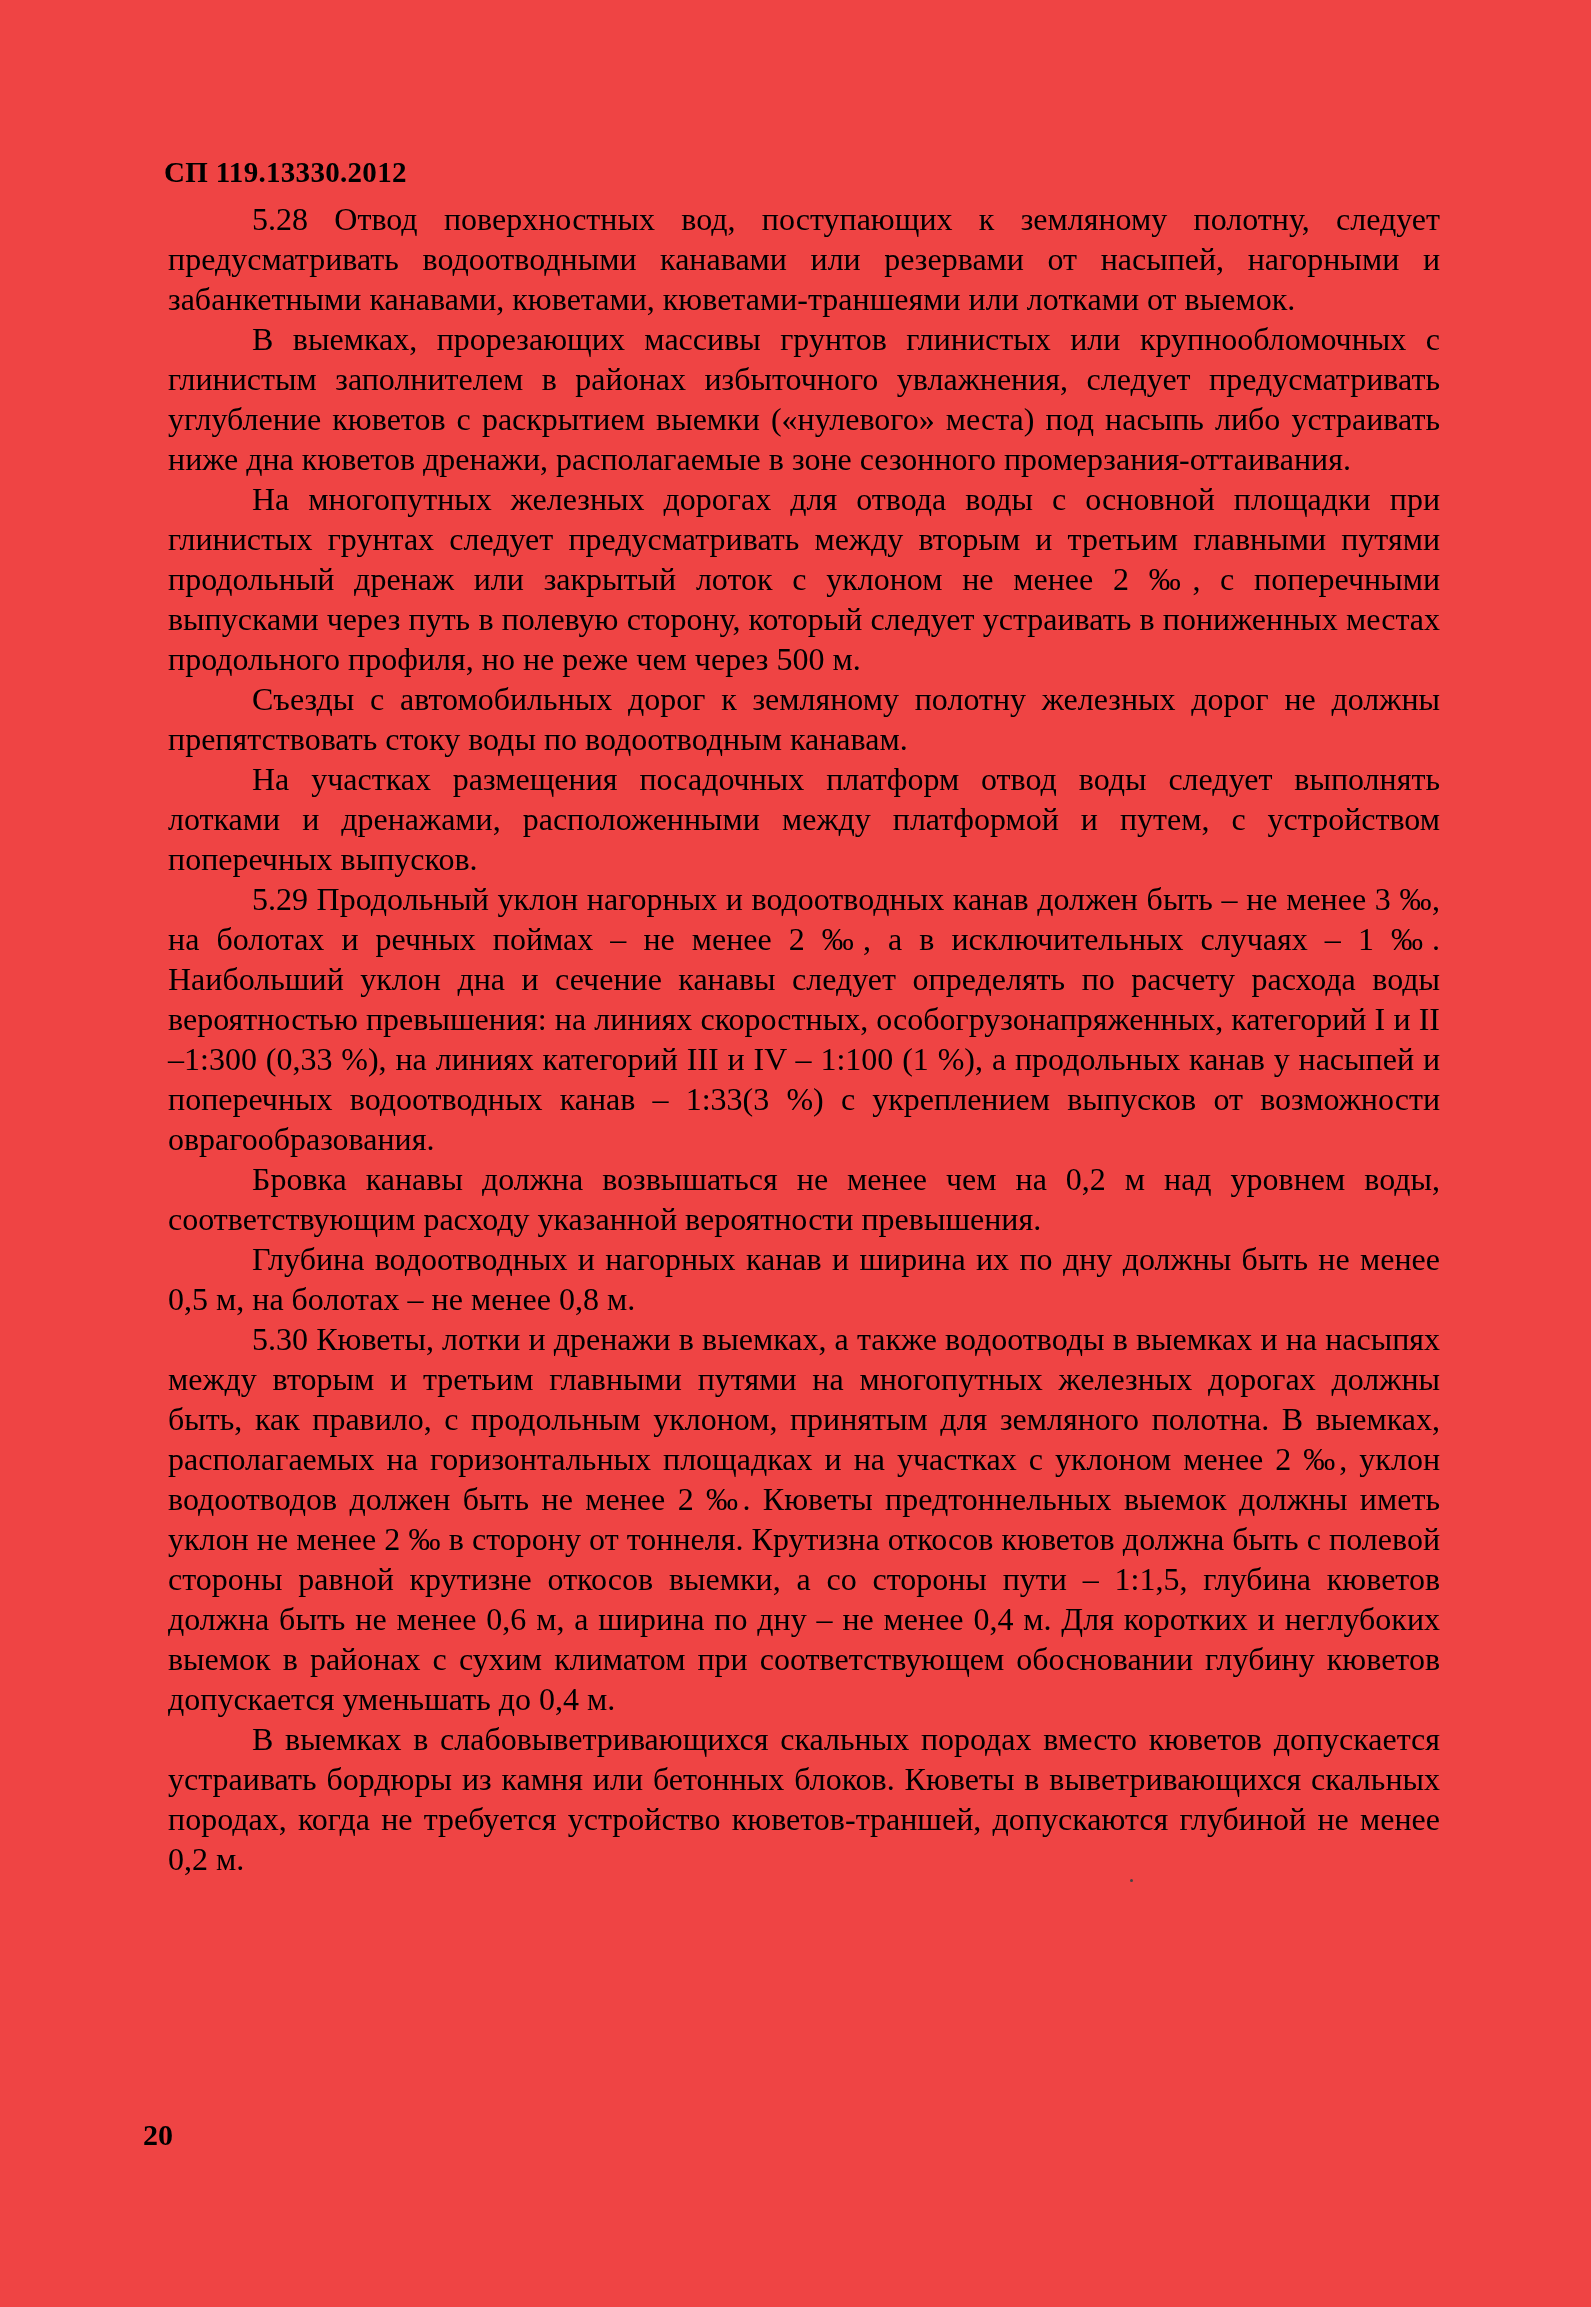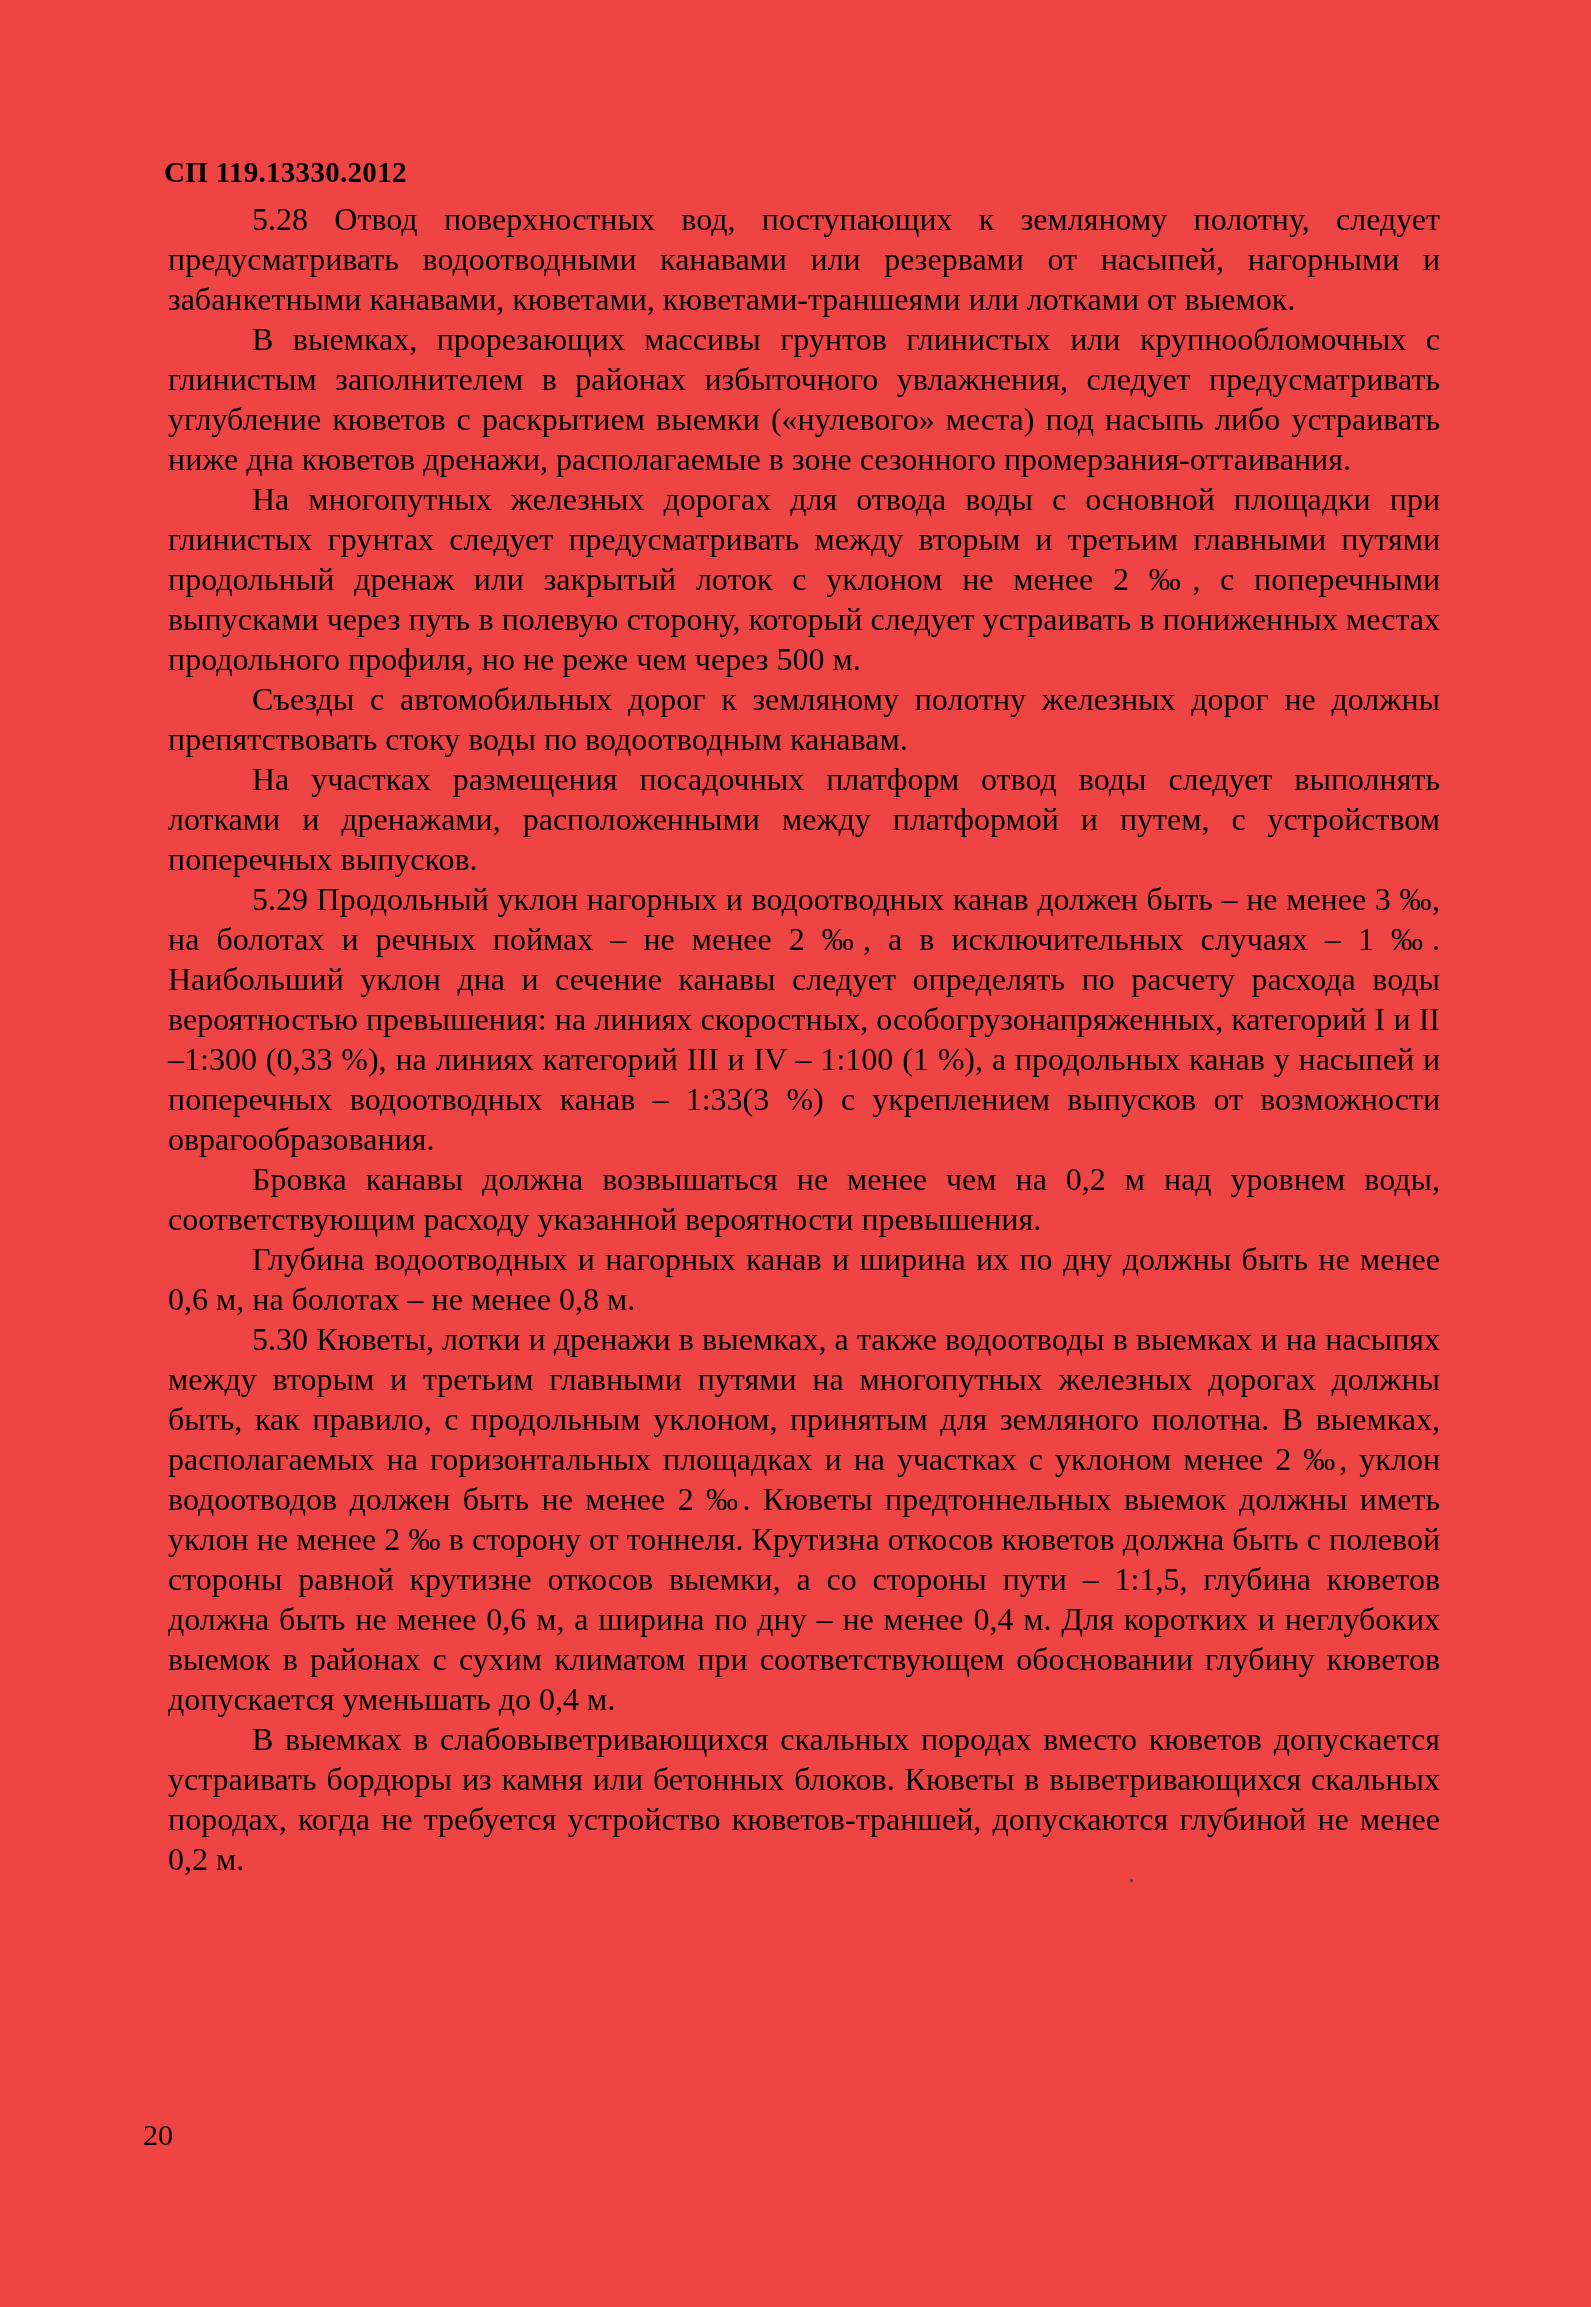--- a/index.html
+++ b/index.html
@@ -41,20 +41,21 @@
   }
   .para {
     margin: 0;
     text-indent: 84px;
   }
   .page-number {
     position: absolute;
     left: 143px;
     top: 2118px;
     font-size: 30px;
+    font-weight: bold;
   }
   .scan-speck {
     position: absolute;
     left: 1130px;
     top: 1879px;
     width: 3.4px;
     height: 3.4px;
     border-radius: 50%;
     background: #444444;
   }
@@ -67,21 +68,21 @@
   <div class="doc-code">СП 119.13330.2012</div>
 
   <div class="content">
     <p class="para">5.28 Отвод поверхностных вод, поступающих к земляному полотну, следует предусматривать водоотводными канавами или резервами от насыпей, нагорными и забанкетными канавами, кюветами, кюветами-траншеями или лотками от выемок.</p>
     <p class="para">В выемках, прорезающих массивы грунтов глинистых или крупнообломочных с глинистым заполнителем в районах избыточного увлажнения, следует предусматривать углубление кюветов с раскрытием выемки («нулевого» места) под насыпь либо устраивать ниже дна кюветов дренажи, располагаемые в зоне сезонного промерзания-оттаивания.</p>
     <p class="para">На многопутных железных дорогах для отвода воды с основной площадки при глинистых грунтах следует предусматривать между вторым и третьим главными путями продольный дренаж или закрытый лоток с уклоном не менее 2 ‰, с поперечными выпусками через путь в полевую сторону, который следует устраивать в пониженных местах продольного профиля, но не реже чем через 500 м.</p>
     <p class="para">Съезды с автомобильных дорог к земляному полотну железных дорог не должны препятствовать стоку воды по водоотводным канавам.</p>
     <p class="para">На участках размещения посадочных платформ отвод воды следует выполнять лотками и дренажами, расположенными между платформой и путем, с устройством поперечных выпусков.</p>
     <p class="para">5.29 Продольный уклон нагорных и водоотводных канав должен быть – не менее 3 ‰, на болотах и речных поймах – не менее 2 ‰, а в исключительных случаях – 1 ‰. Наибольший уклон дна и сечение канавы следует определять по расчету расхода воды вероятностью превышения: на линиях скоростных, особогрузонапряженных, категорий I и II –1:300 (0,33 %), на линиях категорий III и IV – 1:100 (1 %), а продольных канав у насыпей и поперечных водоотводных канав – 1:33(3 %) с укреплением выпусков от возможности оврагообразования.</p>
     <p class="para">Бровка канавы должна возвышаться не менее чем на 0,2 м над уровнем воды, соответствующим расходу указанной вероятности превышения.</p>
-    <p class="para">Глубина водоотводных и нагорных канав и ширина их по дну должны быть не менее 0,6 м, на болотах – не менее 0,8 м.</p>
+    <p class="para">Глубина водоотводных и нагорных канав и ширина их по дну должны быть не менее 0,5 м, на болотах – не менее 0,8 м.</p>
     <p class="para">5.30 Кюветы, лотки и дренажи в выемках, а также водоотводы в выемках и на насыпях между вторым и третьим главными путями на многопутных железных дорогах должны быть, как правило, с продольным уклоном, принятым для земляного полотна. В выемках, располагаемых на горизонтальных площадках и на участках с уклоном менее 2 ‰, уклон водоотводов должен быть не менее 2 ‰. Кюветы предтоннельных выемок должны иметь уклон не менее 2 ‰ в сторону от тоннеля. Крутизна откосов кюветов должна быть с полевой стороны равной крутизне откосов выемки, а со стороны пути – 1:1,5, глубина кюветов должна быть не менее 0,6 м, а ширина по дну – не менее 0,4 м. Для коротких и неглубоких выемок в районах с сухим климатом при соответствующем обосновании глубину кюветов допускается уменьшать до 0,4 м.</p>
     <p class="para">В выемках в слабовыветривающихся скальных породах вместо кюветов допускается устраивать бордюры из камня или бетонных блоков. Кюветы в выветривающихся скальных породах, когда не требуется устройство кюветов-траншей, допускаются глубиной не менее 0,2 м.</p>
   </div>
 
   <div class="scan-speck"></div>
 
   <div class="page-number">20</div>
 
 </div>
 

